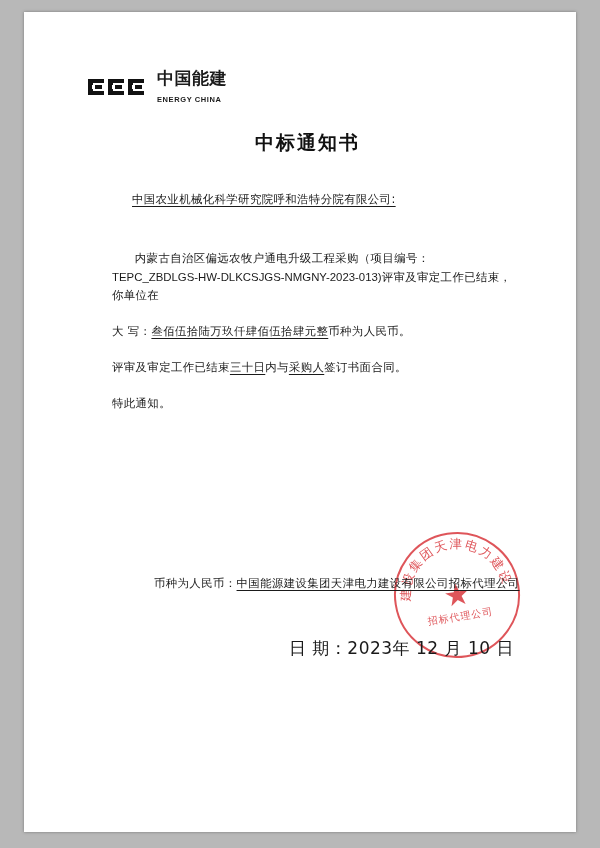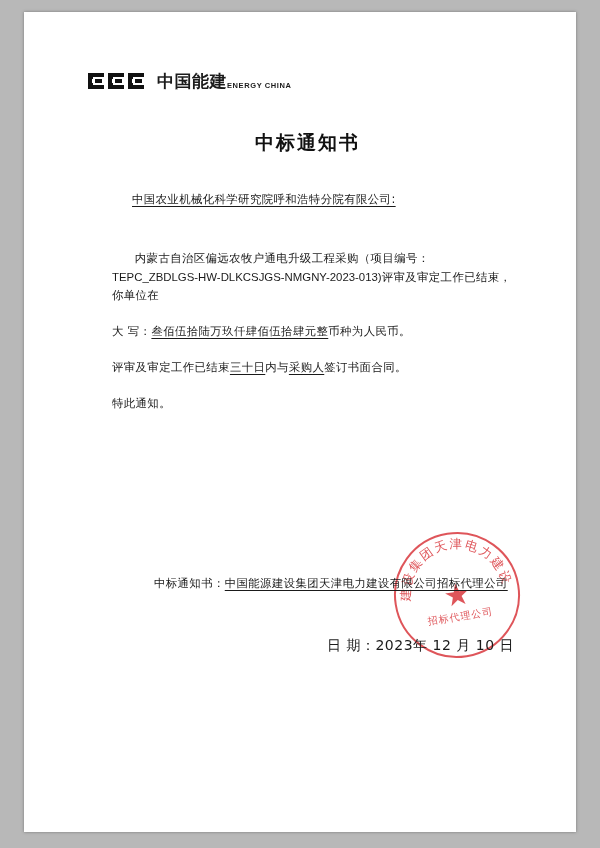--- a/index.html
+++ b/index.html
@@ -33,20 +33,21 @@
     gap: 9px;
   }
   .logo-mark {
     display: flex;
     align-items: center;
     gap: 2px;
   }
   .logo-mark svg { display: block; }
   .logo-text {
     display: flex;
+    flex-direction: column;
     justify-content: center;
     line-height: 1;
   }
   .logo-cn {
     font-family: "DejaVu Sans", sans-serif;
     font-size: 17px;
     font-weight: bold;
     color: #1b1b1b;
     letter-spacing: 0.5px;
   }
@@ -116,21 +117,21 @@
     font-family: "DejaVu Sans", sans-serif;
     font-size: 11.4px;
     color: #1a1a1a;
     letter-spacing: 0.4px;
   }
   .sign-date {
     position: absolute;
     right: 62px;
     top: 625px;
     font-family: "DejaVu Sans", sans-serif;
-    font-size: 14px;
+    font-size: 17px;
     color: #1a1a1a;
     letter-spacing: 0.5px;
   }
 
   
   .seal {
     position: absolute;
     left: 370px;
     top: 520px;
     width: 126px;
@@ -232,20 +233,20 @@
       </defs>
       <text>
         <textPath href="#sealArc" startOffset="50%" text-anchor="middle">中国能源建设集团天津电力建设有限公司</textPath>
       </text>
     </svg>
     <div class="star">★</div>
     <div class="inner-text">招标代理公司</div>
   </div>
 
   <div class="sign-agency">
-    <span>中标通知书：</span><span class="u">中国能源建设集团天津电力建设有限公司招标代理公司</span>
+    <span>币种为人民币：</span><span class="u">中国能源建设集团天津电力建设有限公司招标代理公司</span>
   </div>
 
   <div class="sign-date">
     <span>日 期：</span><span>2023年 12 月 10 日</span>
   </div>
 
 </div>
 
 </body></html>

